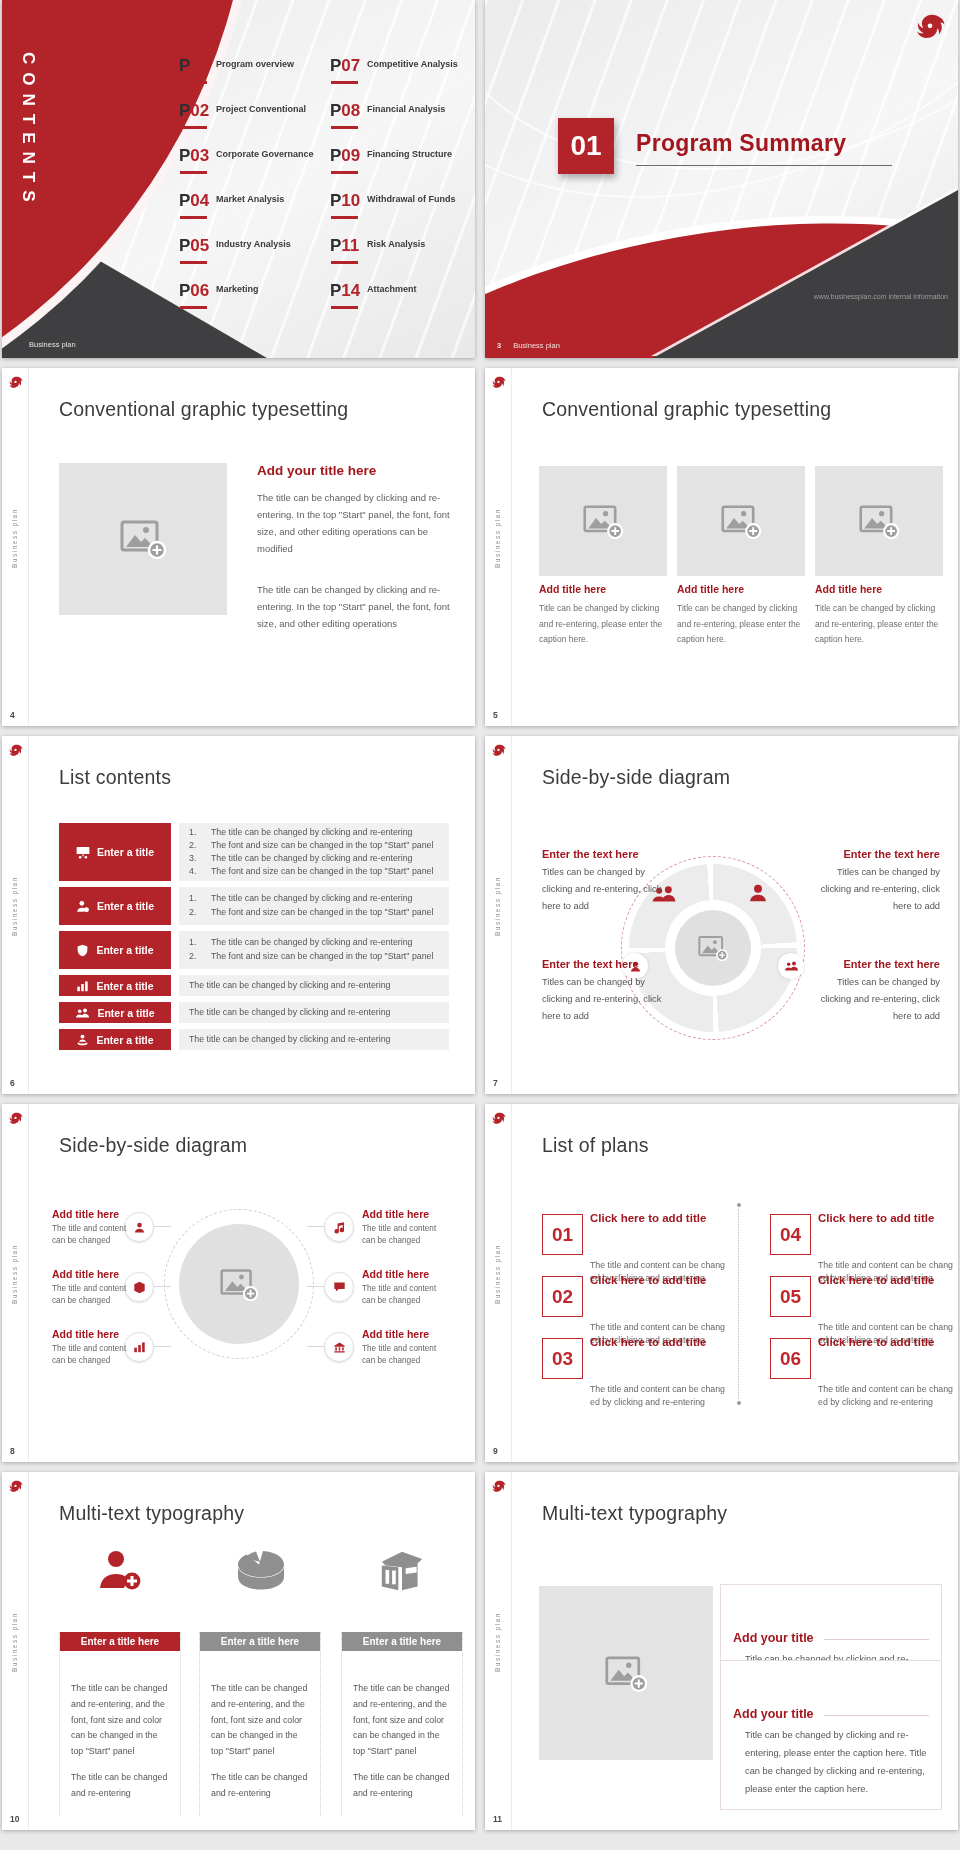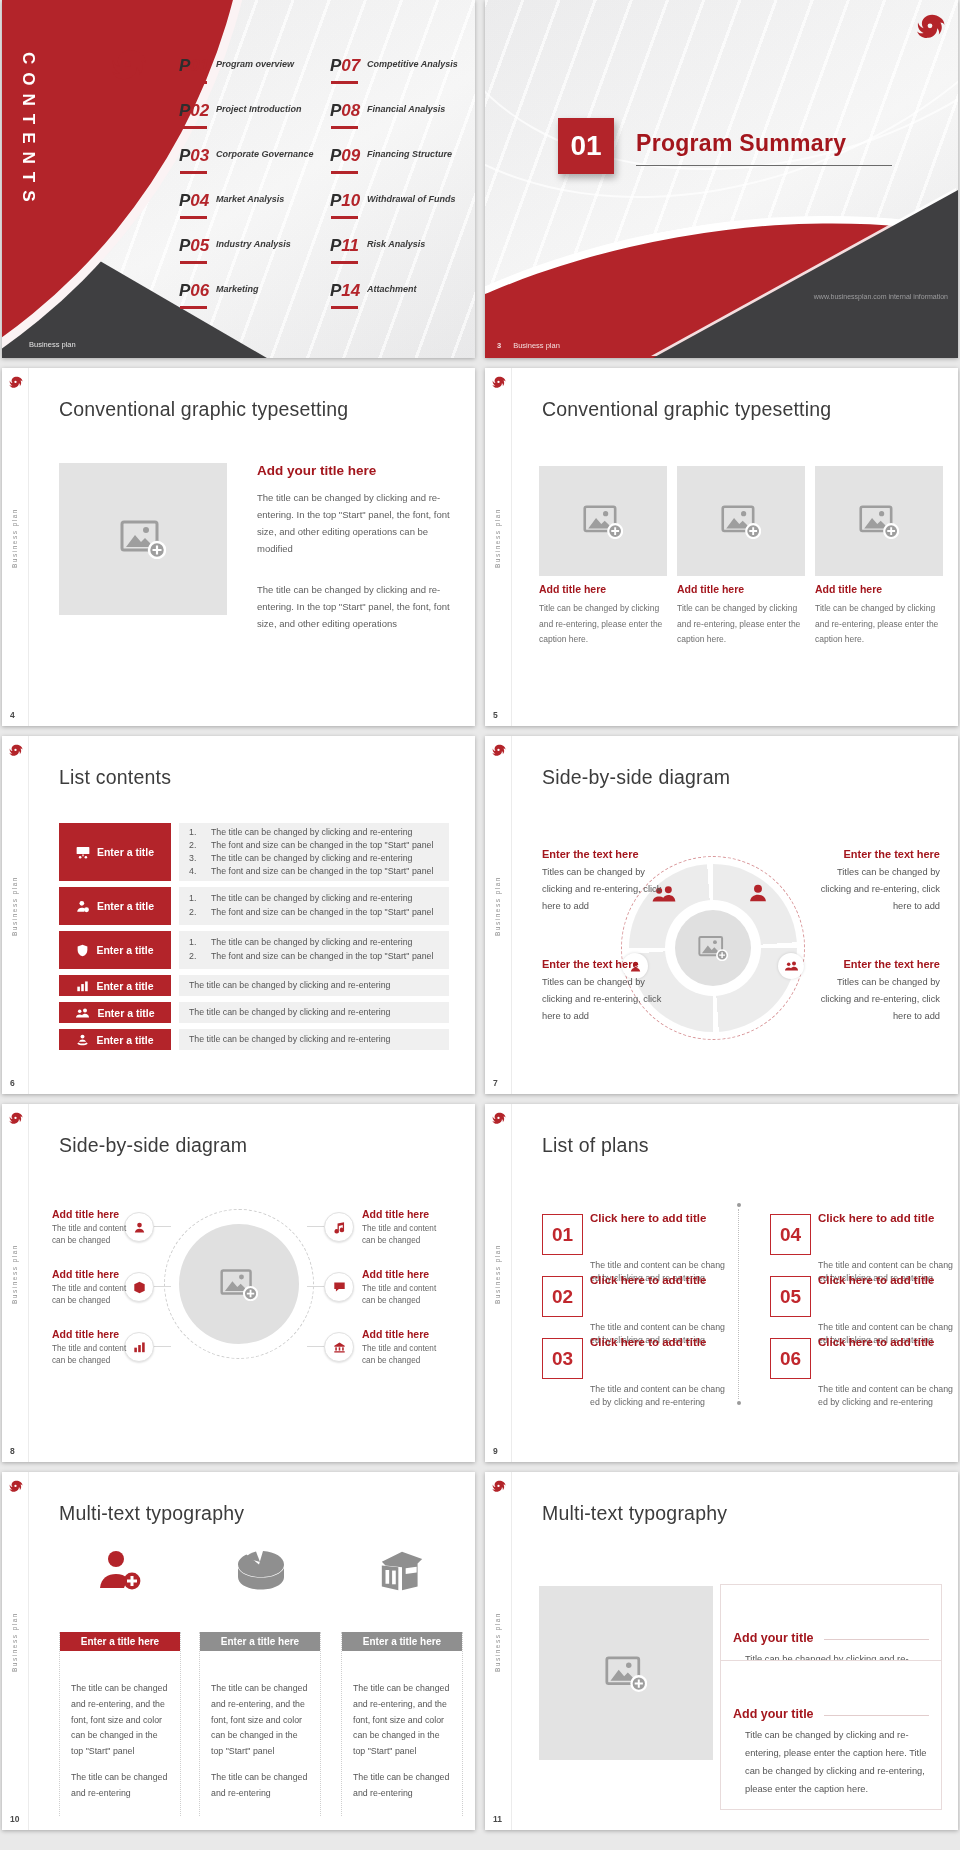--- a/index.html
+++ b/index.html
@@ -18,21 +18,21 @@
   .pagenum { position:absolute; left:8px; bottom:6px; font-size:8.5px; font-weight:bold; color:#4a4a4a; }
   .stitle { position:absolute; left:57px; top:30px; font-size:19.5px; font-weight:400; color:#3c3c3c; letter-spacing:.2px; }
   .imgbox { position:absolute; background:#e3e3e3; display:flex; align-items:center; justify-content:center; }
   .redtitle { color:#a3161d; font-weight:bold; }
   
   .s1dark { position:absolute; inset:0; background:#3f3f41; clip-path:polygon(0 57%, 56% 100%, 0 100%); }
   .s1red { position:absolute; left:-959px; top:-759px; width:1218px; height:1218px; border-radius:50%; background:#b3242a; border:9px solid rgba(255,255,255,.95); }
   .s1vtitle { position:absolute; left:16px; top:52px; writing-mode:vertical-rl; color:#fff; font-size:17px; font-weight:bold; letter-spacing:8px; }
   .s1logo { position:absolute; left:106px; top:44px; width:40px; height:48px; color:#b3242a; }
   .s1items { position:absolute; left:177px; top:56px; display:grid; grid-template-columns:151px 150px; grid-template-rows:repeat(6,45px); grid-auto-flow:column; }
-  .s1item { position:relative;font-style:italic; }
+  .s1item { position:relative; }
   .s1item::after { content:""; position:absolute; left:1px; top:25px; width:27px; height:3px; background:#b3242a; }
   .pp { font-size:17px; font-weight:bold; color:#2e2e2e; }
   .pn { font-size:17px; font-weight:bold; color:#b3242a; }
   .ilabel { position:absolute; left:37px; top:3px; width:112px; font-size:9px; font-weight:bold; color:#3a3a3a; line-height:1.15; }
   .s1footer { position:absolute; left:27px; bottom:9px; font-size:7.5px; color:#e3e3e3; }
   
   .s2c { position:absolute; border-radius:50%; border:2px solid rgba(255,255,255,.7); }
   .s2red { position:absolute; left:-260px; top:225px; width:1000px; height:560px; border-radius:50%; background:#b3242a; border-top:8px solid #fff; transform:rotate(-10deg); }
   .s2darkwrap { position:absolute; right:0; bottom:0; width:305px; height:168px; filter:drop-shadow(-2px -2px 0 rgba(255,255,255,.85)); }
   .s2dark { width:100%; height:100%; background:#3f3f41; clip-path:polygon(100% 0, 100% 100%, 0 100%); }
@@ -183,21 +183,21 @@
   <section class="slide cover">
     <div class="stripes"></div>
     <div class="s1dark"></div>
     <div class="s1red"></div>
     <div class="s1vtitle">CONTENTS</div>
     <svg class="ic s1logo">
           <use href="#ico-dragon"></use>
         </svg>
     <div class="s1items">
       <div class="s1item"><span class="pp">P</span><span class="pn">01</span><div class="ilabel">Program overview</div></div>
-      <div class="s1item"><span class="pp">P</span><span class="pn">02</span><div class="ilabel">Project Introduction</div></div>
+      <div class="s1item"><span class="pp">P</span><span class="pn">02</span><div class="ilabel">Project Conventional</div></div>
       <div class="s1item"><span class="pp">P</span><span class="pn">03</span><div class="ilabel">Corporate Governance</div></div>
       <div class="s1item"><span class="pp">P</span><span class="pn">04</span><div class="ilabel">Market Analysis</div></div>
       <div class="s1item"><span class="pp">P</span><span class="pn">05</span><div class="ilabel">Industry Analysis</div></div>
       <div class="s1item"><span class="pp">P</span><span class="pn">06</span><div class="ilabel">Marketing</div></div>
       <div class="s1item"><span class="pp">P</span><span class="pn">07</span><div class="ilabel">Competitive Analysis</div></div>
       <div class="s1item"><span class="pp">P</span><span class="pn">08</span><div class="ilabel">Financial Analysis</div></div>
       <div class="s1item"><span class="pp">P</span><span class="pn">09</span><div class="ilabel">Financing Structure</div></div>
       <div class="s1item"><span class="pp">P</span><span class="pn">10</span><div class="ilabel">Withdrawal of Funds</div></div>
       <div class="s1item"><span class="pp">P</span><span class="pn">11</span><div class="ilabel">Risk Analysis</div></div>
       <div class="s1item"><span class="pp">P</span><span class="pn">14</span><div class="ilabel">Attachment</div></div>

